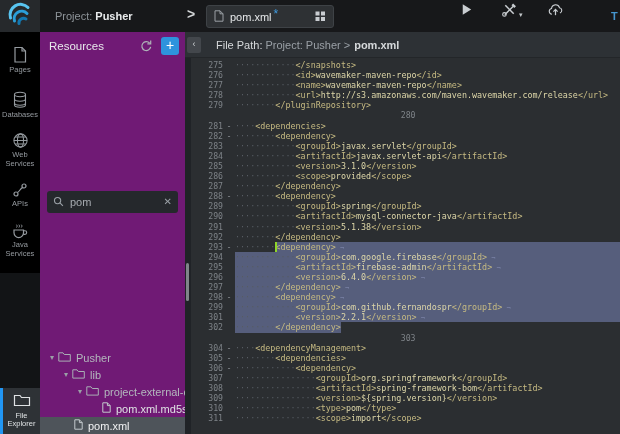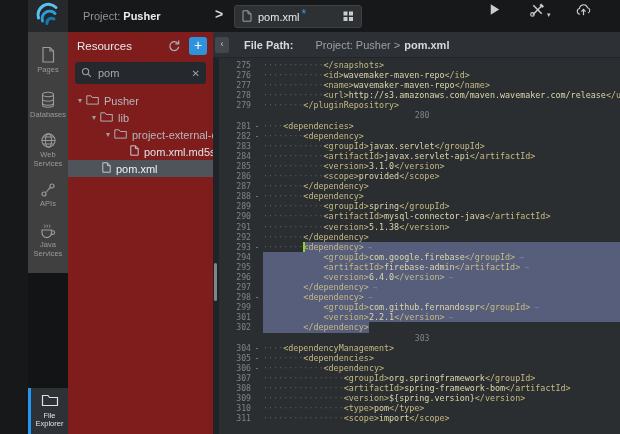--- a/index.html
+++ b/index.html
@@ -1,18 +1,18 @@
 <!DOCTYPE html>
 <html><head>
 <meta charset="utf-8">
 <style>
   html,body{margin:0;padding:0;background:#101113;}
   *{box-sizing:border-box;}
   .app{width:620px;height:434px;position:relative;overflow:hidden;background:#17181a;
-       font-family:"Liberation Sans",sans-serif;padding-left:28px;}
+       font-family:"Liberation Sans",sans-serif;}
 
   
   .topbar{height:32px;background:#17181a;position:relative;display:flex;align-items:center;}
   .logo{width:40px;height:32px;background:#26292c;display:flex;align-items:center;justify-content:center;cursor:pointer;}
   .project{margin-left:15px;font-size:11px;color:#8e9499;}
   .project b{color:#e9ebec;margin-left:3px;font-weight:bold;}
   .crumb{position:absolute;left:187px;top:6px;color:#d4d7d9;font-size:14px;font-weight:bold;}
   .tab{position:absolute;left:206px;top:5px;height:23px;width:128px;background:#2e3134;border:1px solid #3e4246;
        border-radius:3px;display:flex;align-items:center;padding:0 7px;gap:6px;cursor:pointer;}
   .tab .fname{color:#e6e8ea;font-size:11px;}
@@ -22,30 +22,30 @@
   .action{display:flex;flex-direction:column;align-items:center;gap:12px;font-size:8px;color:#c2c6c9;cursor:pointer;}
   .action .irow{display:flex;align-items:flex-end;height:17px;}
   .action .chev{font-size:7px;color:#c2c6c9;margin-left:1px;}
   .cutlabel{position:absolute;left:611px;top:10px;color:#4596cf;font-size:11px;font-weight:bold;}
 
   
   .main{display:flex;height:402px;}
 
   
   .activity{width:40px;background:#121416;display:flex;flex-direction:column;flex:none;}
-  .navitems{background:#404040;padding:6px 0 10px;}
+  .navitems{background:#000000;padding:6px 0 10px;}
   .navitem{height:45px;display:flex;flex-direction:column;align-items:center;justify-content:center;gap:2px;
            color:#969ba0;font-size:7.5px;text-align:center;line-height:1.15;cursor:pointer;}
   .navitem svg{display:block;}
   .spacer{flex:1;}
   .fexp{height:46px;background:#2e3236;border-left:3px solid #2196f3;display:flex;flex-direction:column;
         align-items:center;justify-content:center;gap:2px;color:#dfe2e4;font-size:7.5px;text-align:center;line-height:1.15;cursor:pointer;}
 
   
-  .resources{width:145px;background:#7f1d1d;flex:none;display:flex;flex-direction:column;overflow:hidden;}
+  .resources{width:145px;background:#701a75;flex:none;display:flex;flex-direction:column;overflow:hidden;justify-content:space-between;}
   .rhead{height:27px;display:flex;align-items:center;padding:0 6px 0 9px;flex:none;}
   .rtitle{flex:1;font-size:11.5px;color:#e7e9eb;}
   .rbtn{width:16px;height:16px;display:flex;align-items:center;justify-content:center;cursor:pointer;}
   .plusbtn{width:18px;height:18px;background:#2e93dd;border-radius:3px;color:#fff;font-size:14px;line-height:16px;
            text-align:center;margin-left:8px;cursor:pointer;flex:none;}
   .search{margin:3px 7px 4px;height:22px;background:#25282c;border-radius:3px;display:flex;align-items:center;
           padding:0 6px;gap:4px;flex:none;}
   .search input{flex:1;min-width:0;background:none;border:none;outline:none;color:#a6abb0;font-size:11px;
           font-family:"Liberation Sans",sans-serif;}
   .clear{color:#9aa0a6;font-size:10px;cursor:pointer;}
@@ -56,21 +56,21 @@
   .trow .tlabel{margin-left:5px;}
   .trow.file .tlabel{color:#dfe2e4;}
   .trow.sel .tlabel{color:#f0f1f2;}
 
   
   .editorcol{flex:1;position:relative;background:#2b2e31;overflow:hidden;}
   .collapsebtn{position:absolute;left:2px;top:5px;width:14px;height:16px;background:#43474c;border-radius:2px;
                color:#cdd1d4;font-size:9px;text-align:center;line-height:15px;cursor:pointer;z-index:5;}
   .fpbar{height:26px;background:#2d3135;border-bottom:1px solid #232629;display:flex;align-items:center;
          padding-left:31px;font-size:11px;color:#9aa0a6;}
-  .fp-pre{color:#d6d9db;font-weight:bold;margin-right:22px;}
+  .fp-pre{color:#d6d9db;font-weight:normal;margin-right:3px;}
   .fp-file{color:#d6d9db;font-weight:bold;margin-left:4px;}
   .editor{position:absolute;top:26px;left:0;right:0;bottom:0;cursor:text;}
   .estrip{position:absolute;left:0;top:0;bottom:0;width:6px;background:#202327;}
   .ethumb{position:absolute;left:1px;top:205px;width:3px;height:38px;background:#80858a;border-radius:2px;cursor:pointer;}
   .lines{position:absolute;left:6px;top:2px;right:0;}
   .cl{display:flex;height:10.1px;line-height:10.1px;font-family:"DejaVu Sans Mono",monospace;font-size:8.4px;justify-content:center;}
   .ln{width:32px;flex:none;text-align:right;color:#7e8388;font-size:8.2px;}
   .fold{width:12px;flex:none;text-align:center;color:#8b9096;}
   .ct{flex:1;position:relative;white-space:pre;overflow:hidden;}
   .ct span{position:relative;z-index:1;}

